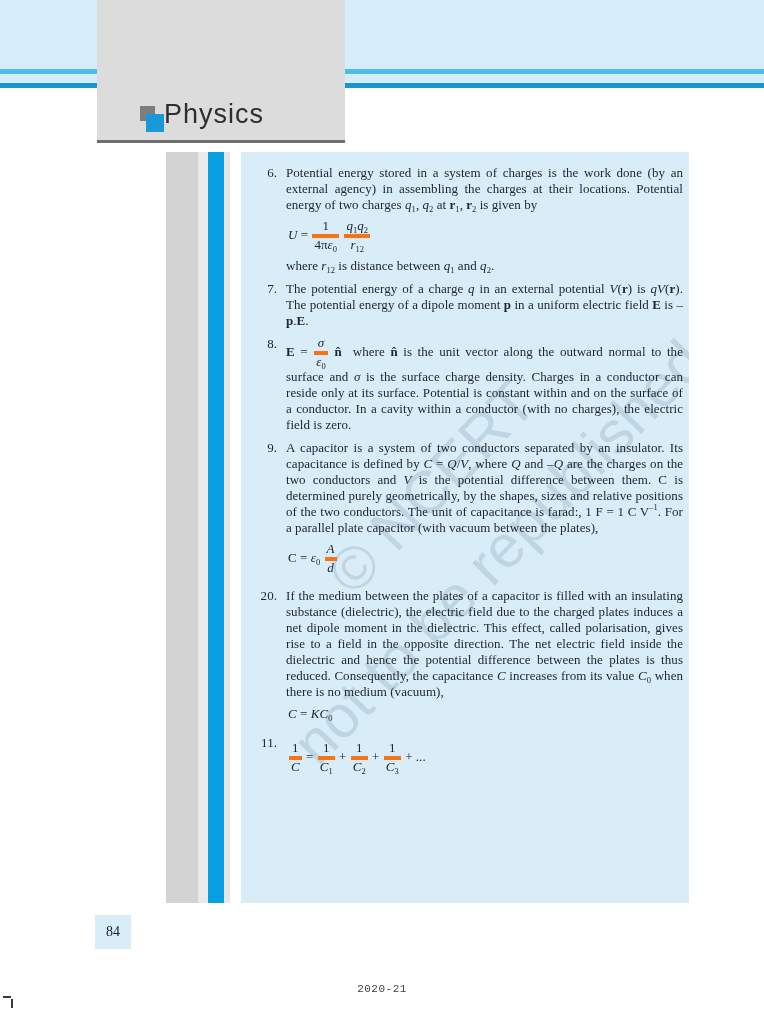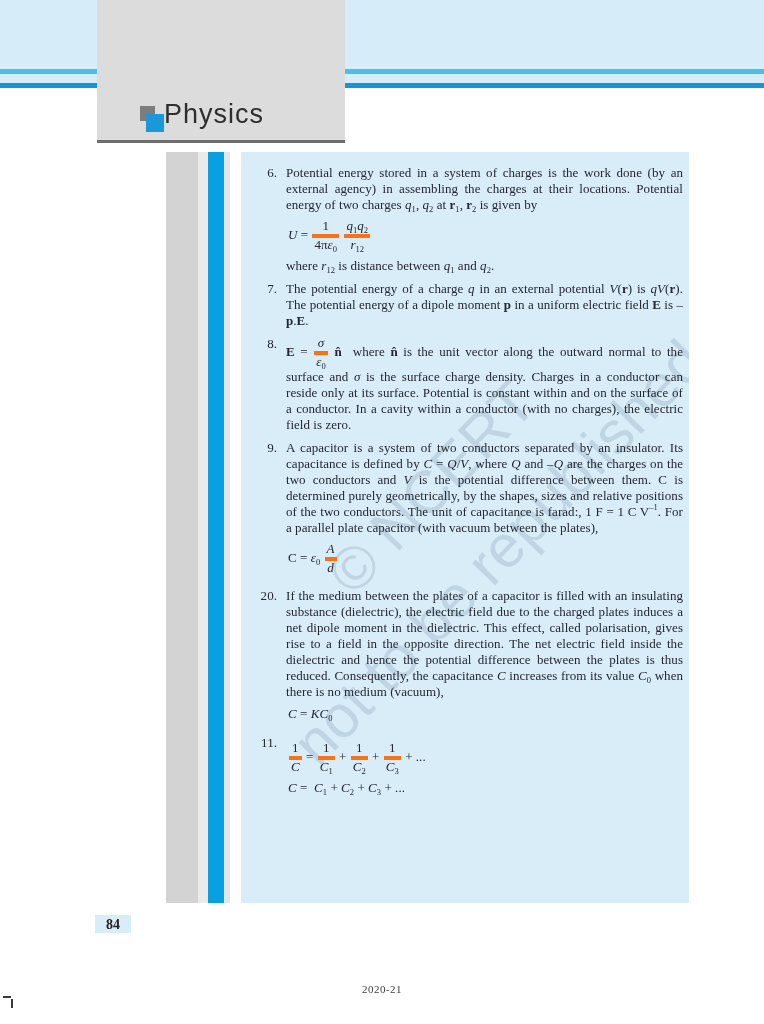--- a/index.html
+++ b/index.html
@@ -54,27 +54,27 @@
   
   .watermark{
     position:absolute;left:50%;top:49%;
     transform:translate(-50%,-50%) rotate(-46deg);
     text-align:center;white-space:nowrap;z-index:0;
     font-family:"Liberation Sans",sans-serif;font-size:60px;line-height:1.55;
     color:rgba(125,150,175,0.28);pointer-events:none;
   }
   
   .pagenum-box{
-    position:absolute;left:95px;top:915px;width:36px;height:18px;background:#d9edf9;
-    display:flex;align-items:flex-end;justify-content:center;
-    font-size:14px;color:#222;font-weight:bold;
+    position:absolute;left:95px;top:915px;width:36px;height:34px;background:#d9edf9;
+    display:flex;align-items:center;justify-content:center;
+    font-size:14px;color:#222;
   }
   .year-footer{
     position:absolute;left:0;right:0;top:983px;text-align:center;
-    font-family:Liberation Serif, serif;font-size:11px;color:#3f3f3f;letter-spacing:0.5px;
+    font-family:Liberation Mono, monospace;font-size:11px;color:#3f3f3f;letter-spacing:0.5px;
   }
   
   .mark{position:absolute;background:#3a3a3a;}
   .mark-tl-v{left:11px;top:2px;width:2px;height:9px;}
   .mark-tl-h{left:3px;top:11px;width:8px;height:2px;}
   .mark-bl-h{left:3px;top:996px;width:8px;height:2px;}
   .mark-bl-v{left:11px;top:999px;width:2px;height:9px;}
 </style>
 </head>
 <body>
@@ -142,21 +142,20 @@
     <div class="body">
           <div class="para">If the medium between the plates of a capacitor is filled with an insulating substance (dielectric), the electric field due to the charged plates induces a net dipole moment in the dielectric. This effect, called polarisation, gives rise to a field in the opposite direction. The net electric field inside the dielectric and hence the potential difference between the plates is thus reduced. Consequently, the capacitance <i>C</i> increases from its value <i>C</i><sub>0</sub> when there is no medium (vacuum),</div>
           <div class="formula"><i>C</i> = <i>KC</i><sub>0</sub></div>
         </div>
   </div>
 
   <div class="item">
     <div class="num">11.</div>
     <div class="body">
           <div class="formula"><span class="frac"><span class="fn">1</span><span class="fd"><i>C</i></span></span> = <span class="frac"><span class="fn">1</span><span class="fd"><i>C</i><sub>1</sub></span></span> + <span class="frac"><span class="fn">1</span><span class="fd"><i>C</i><sub>2</sub></span></span> + <span class="frac"><span class="fn">1</span><span class="fd"><i>C</i><sub>3</sub></span></span> + ...</div>
-          <div class="formula"><i>C</i> = &nbsp;<i>C</i><sub>1</sub> + <i>C</i><sub>2</sub> + <i>C</i><sub>3</sub> + ...</div>
         </div>
   </div>
 </div>
 </div>
 
 <div class="pagenum-box">
   <span>84</span>
 </div>
 <div class="year-footer">2020-21</div>
 

